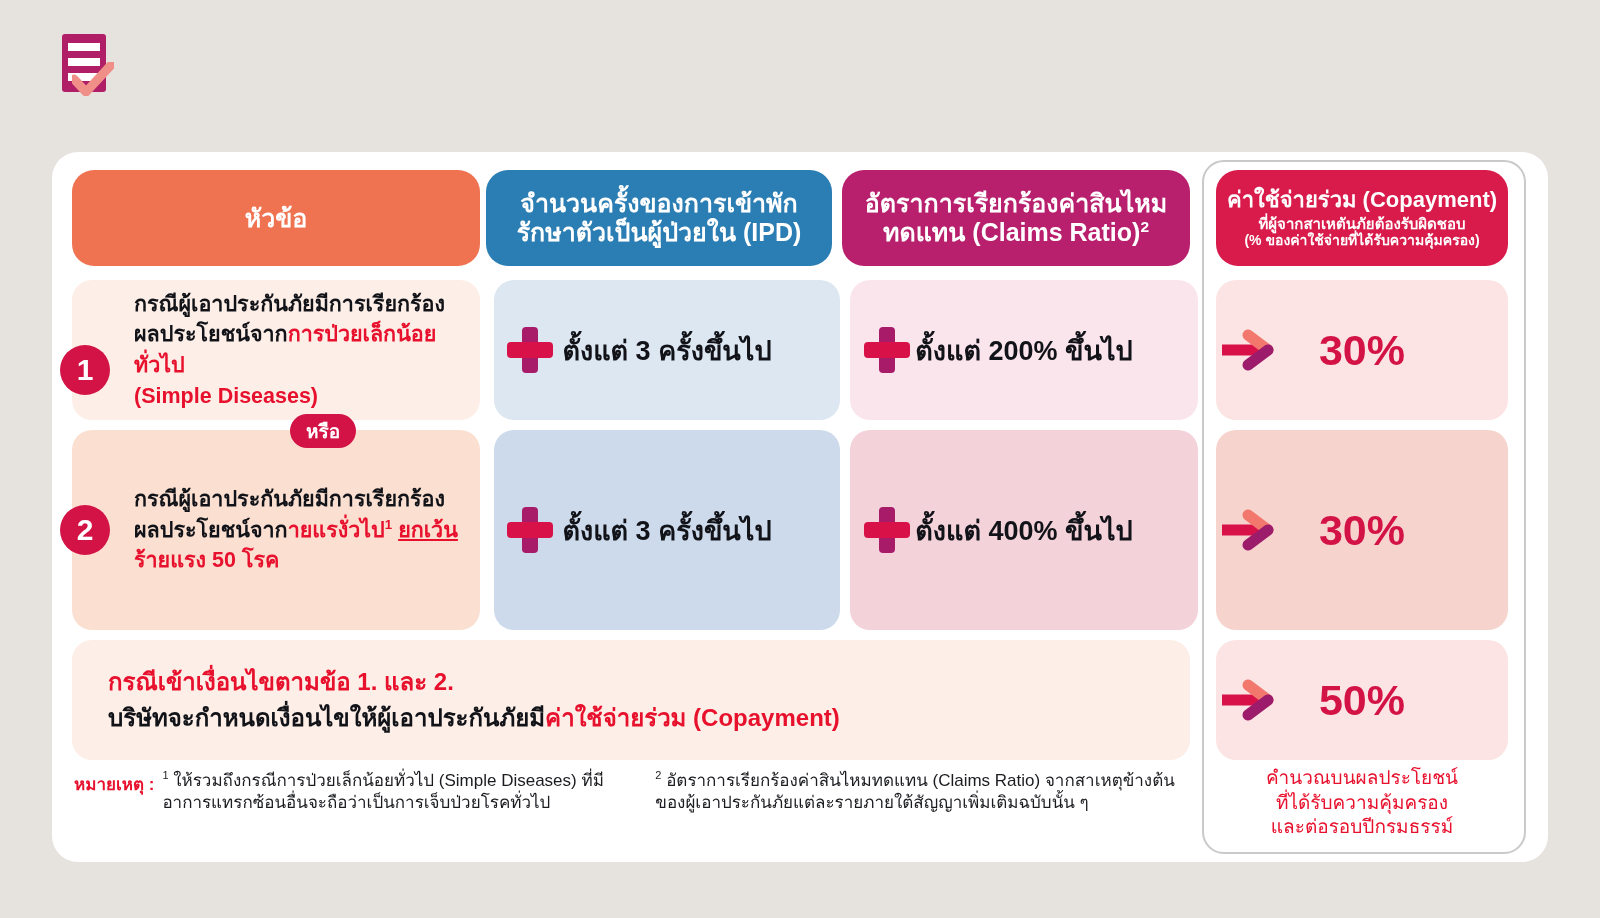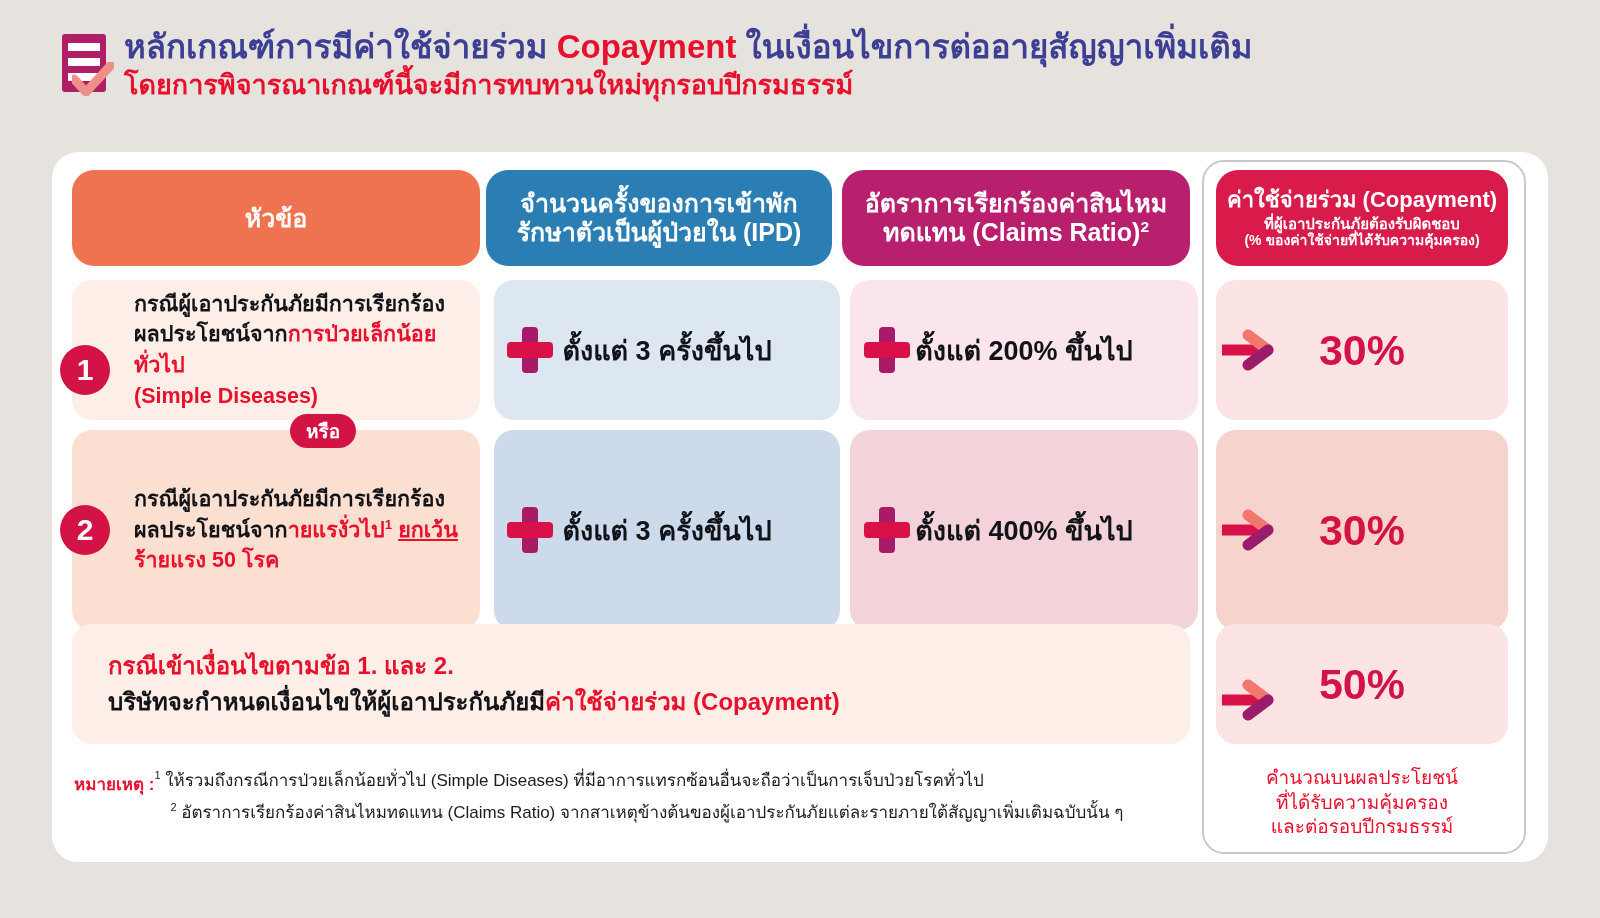--- a/index.html
+++ b/index.html
@@ -130,21 +130,21 @@
 
   
   .cell {
     position: absolute;
     border-radius: 20px;
     box-sizing: border-box;
   }
   
   .row1 { top: 128px; height: 140px; }
   .row2 { top: 278px; height: 200px; }
-  .row3 { top: 472px; height: 120px; }
+  .row3 { top: 488px; height: 120px; }
 
   .bg-topic1  { background: #fdeee7; }
   .bg-topic2  { background: #fbe0d2; }
   .bg-ipd1    { background: #dde7f2; }
   .bg-ipd2    { background: #ccdaec; }
   .bg-claims1 { background: #fbe5ed; }
   .bg-claims2 { background: #f3d2da; text-align: right; }
   .bg-res1    { background: #fbe4e3; }
   .bg-res2    { background: #f7d3cd; }
   .bg-res3    { background: #fbe4e3; }
@@ -271,30 +271,31 @@
     z-index: 5;
   }
 
   
   .notes {
     position: absolute;
     left: 22px;
     top: 616px;
     width: 1120px;
     display: flex;
+    gap: 8px;
     align-items: flex-start;
   }
   .notes-label {
     font-size: 17px;
     font-weight: bold;
     color: #e8112d;
     white-space: nowrap;
     padding-top: 2px;
   }
-  .notes-list { display: flex; flex-direction: column; gap: 8px; }
+  .notes-list { display: flex; flex-direction: row; gap: 8px; }
   .note-item {
     font-size: 17px;
     color: #1b1c20;
     line-height: 1.3;
   }
   .note-item.indent { padding-left: 16px; }
   .note-sup { font-size: 11px; vertical-align: super; }
 
   
   .right-caption {
@@ -315,24 +316,20 @@
 <div class="header">
   <div class="clipboard-icon">
     <div class="body"></div>
     <div class="line l1"></div>
     <div class="line l2"></div>
     <div class="line l3"></div>
     <svg class="check" viewBox="0 0 42 34">
       <path d="M2 17 L14 30 L40 2" fill="none" stroke="#f08e88" stroke-width="9" stroke-linecap="round" stroke-linejoin="round"></path>
     </svg>
   </div>
-  <div class="header-texts">
-    <div class="title-line1"><span>หลักเกณฑ์การมีค่าใช้จ่ายร่วม </span><span class="en-copay">Copayment</span><span> ในเงื่อนไขการต่ออายุสัญญาเพิ่มเติม</span></div>
-    <div class="title-line2">โดยการพิจารณาเกณฑ์นี้จะมีการทบทวนใหม่ทุกรอบปีกรมธรรม์</div>
-  </div>
 </div>
 
 <div class="card">
 
   <div class="right-panel-outline"></div>
 
   <div class="hdr hdr-topic col-topic">
     <span>หัวข้อ</span>
   </div>
 
@@ -346,21 +343,21 @@
   <div class="hdr hdr-claims col-claims">
     <div>
       <div>อัตราการเรียกร้องค่าสินไหม</div>
       <div><span>ทดแทน (Claims Ratio)</span><span class="sup">2</span></div>
     </div>
   </div>
 
   <div class="hdr hdr-result col-result">
     <div>
       <div>ค่าใช้จ่ายร่วม  (Copayment)</div>
-      <span class="sub1">ที่ผู้เอาประกันภัยต้องรับผิดชอบ</span>
+      <span class="sub1">ที่ผู้จากสาเหตันภัยต้องรับผิดชอบ</span>
       <span class="sub2">(% ของค่าใช้จ่ายที่ได้รับความคุ้มครอง)</span>
     </div>
   </div>
 
   <div class="cell row1 col-topic bg-topic1 topic-cell">
     <div class="topic-text">
       <div>กรณีผู้เอาประกันภัยมีการเรียกร้อง</div>
       <div><span>ผลประโยชน์จาก</span><span class="red">การป่วยเล็กน้อยทั่วไป</span></div>
       <div class="red">(Simple Diseases)</div>
     </div>

